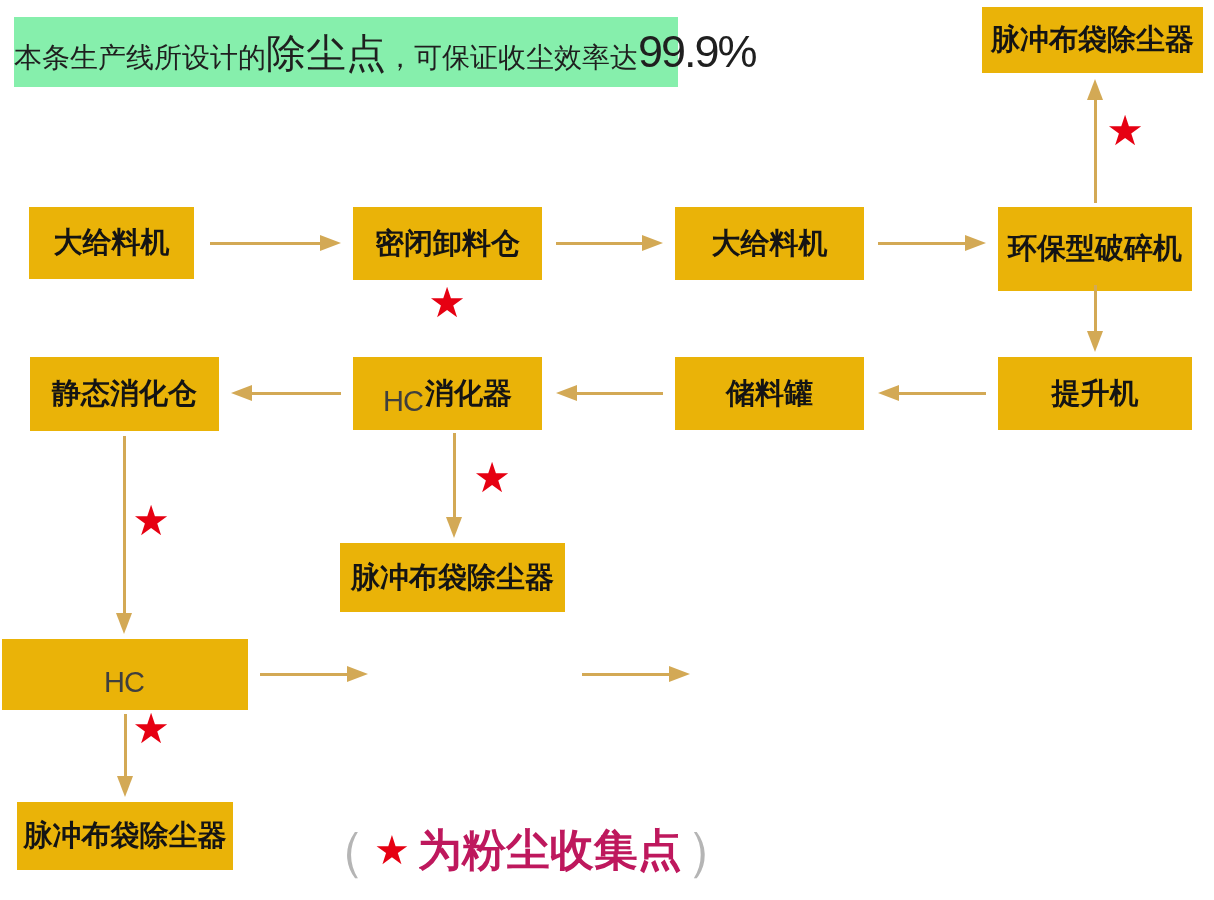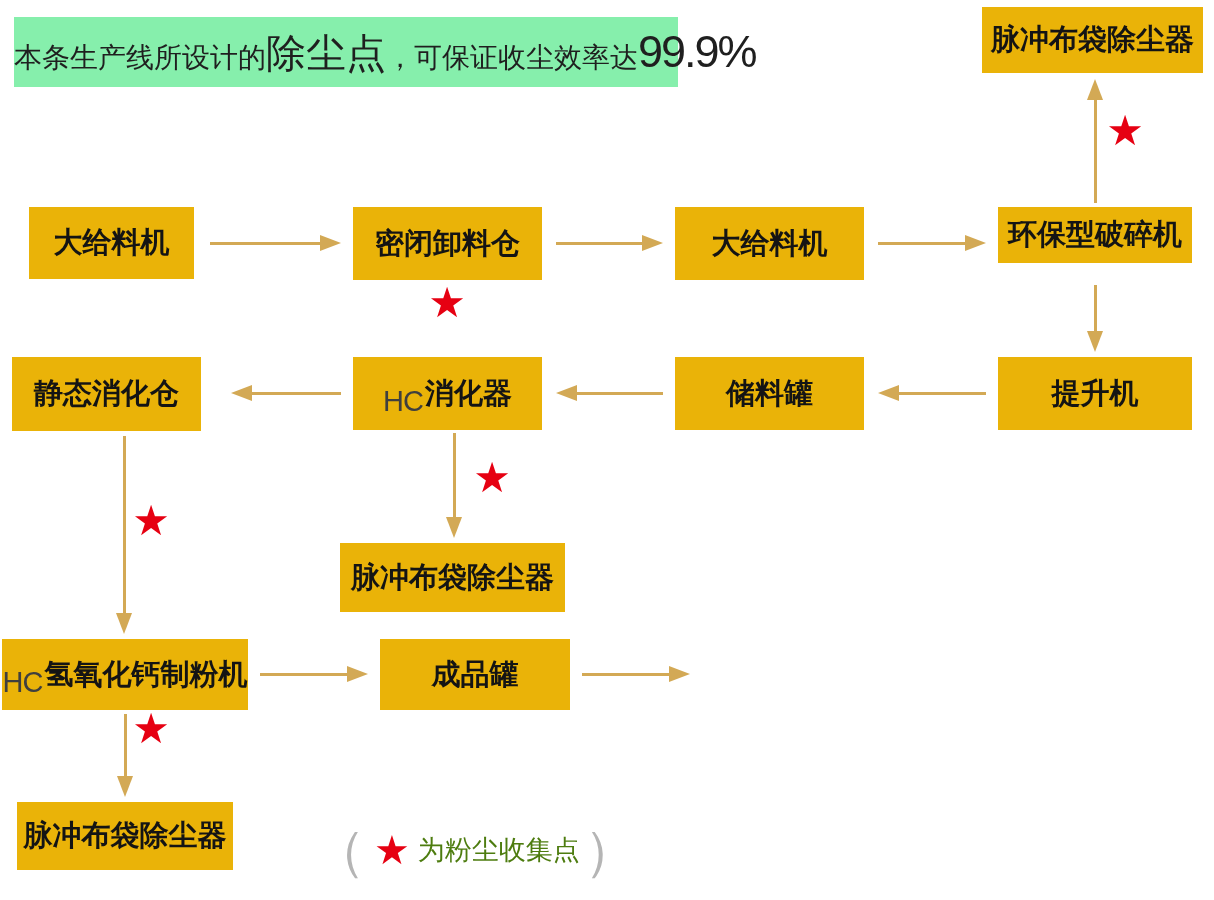--- a/index.html
+++ b/index.html
@@ -55,21 +55,21 @@
     position:absolute; transform:translate(-50%,-50%); color:#e60012;
     font-size:42px; line-height:1; font-family:"DejaVu Sans",sans-serif;
   }
   
   .legend {
     position:absolute; left:308px; top:818px; height:64px;
     display:flex; align-items:center; white-space:nowrap;
   }
   .legend .paren { font-size:54px; font-weight:100; color:#b5b5b5; line-height:1; padding:0 4px; }
   .legend .lstar { color:#e60012; font-size:40px; line-height:1; padding:0 4px; font-family:"DejaVu Sans",sans-serif; }
-  .legend .ltext { font-size:27px; font-weight:400; color:#4d7c0f; padding-left:4px; }
+  .legend .ltext { font-size:44px; font-weight:700; color:#be185d; padding-left:4px; }
 </style>
 </head>
 <body>
 
 <div class="stage">
 
   <div class="banner">
     <span class="t1">本条生产线所设计的</span><span class="t2">除尘点</span><span class="t1">，可保证收尘效率达</span><span class="t3">99.9%</span>
   </div>
 
@@ -79,48 +79,44 @@
 
   <div class="node" style="left:29px;top:207px;width:165px;height:72px">
     <span>大给料机</span>
   </div>
   <div class="node" style="left:675px;top:207px;width:189px;height:73px">
     <span>大给料机</span>
   </div>
   <div class="node" style="left:353px;top:207px;width:189px;height:73px">
     <span>密闭卸料仓</span>
   </div>
-  <div class="node" style="left:998px;top:207px;width:194px;height:56px">
+  <div class="node" style="left:998px;top:207px;width:194px;height:84px">
     <span>环保型破碎机</span>
   </div>
 
-  <div class="node" style="left:12px;top:357px;width:189px;height:74px">
+  <div class="node" style="left:30px;top:357px;width:189px;height:74px">
     <span>静态消化仓</span>
   </div>
   <div class="node" style="left:353px;top:357px;width:189px;height:73px">
     <span class="hc">HC</span>
       <span>消化器</span>
   </div>
   <div class="node" style="left:675px;top:357px;width:189px;height:73px">
     <span>储料罐</span>
   </div>
   <div class="node" style="left:998px;top:357px;width:194px;height:73px">
     <span>提升机</span>
   </div>
 
   <div class="node" style="left:340px;top:543px;width:225px;height:69px">
     <span>脉冲布袋除尘器</span>
   </div>
 
   <div class="node" style="left:2px;top:639px;width:246px;height:71px">
     <span class="hc">HC</span>
-      <span>氢氧化钙制粉机</span>
-  </div>
-  <div class="node" style="left:380px;top:639px;width:190px;height:71px">
-    <span>成品罐</span>
   </div>
 
   <div class="node" style="left:17px;top:802px;width:216px;height:68px">
     <span>脉冲布袋除尘器</span>
   </div>
 
   <div class="arrow h right" style="left:210px;top:235px;width:131px"></div>
   <div class="arrow h right" style="left:556px;top:235px;width:107px"></div>
   <div class="arrow h right" style="left:878px;top:235px;width:108px"></div>
 

